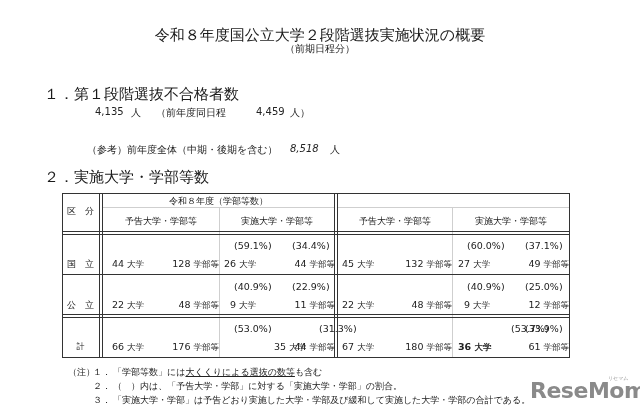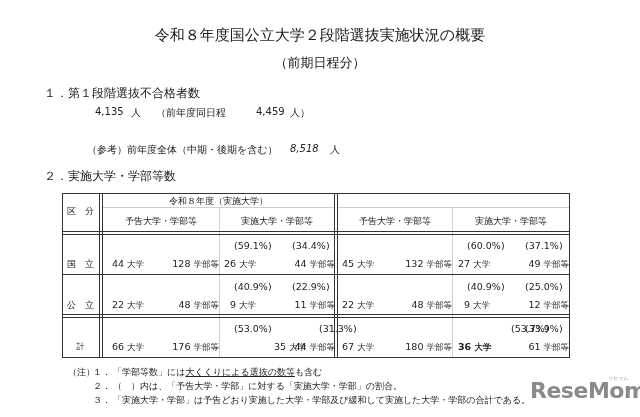--- a/index.html
+++ b/index.html
@@ -4,22 +4,22 @@
 <style>
   html, body { margin: 0; padding: 0; }
   body {
     width: 640px; height: 417px; position: relative; overflow: hidden;
     background: #ffffff; color: #222222;
     font-family: "DejaVu Sans", "Liberation Sans", sans-serif;
   }
   .abs { position: absolute; white-space: nowrap; }
   .title { left: 0; width: 640px; text-align: center; font-size: 15px; color: #1a1a1a; }
   .t1 { top: 26px; }
-  .t2 { top: 54px; font-size: 13px; }
-  .sec { font-size: 12px; color: #1a1a1a; }
+  .t2 { top: 42px; font-size: 10px; }
+  .sec { font-size: 15px; color: #1a1a1a; }
   .body-txt { font-size: 10px; color: #222; }
   .note { font-size: 9px; color: #222; }
   .note u { text-decoration: underline; }
 
   
   .tbl { position: absolute; left: 62px; top: 193px; width: 508px; height: 165px; }
   .ln { position: absolute; background: #333; }
   .lg { position: absolute; background: #cfcfcf; }
   .cell { position: absolute; font-size: 9.5px; color: #222; white-space: nowrap; }
   .hdr { font-size: 9px; text-align: center; }
@@ -72,21 +72,21 @@
 
   <div class="ln" style="left:0; top:38px; width:508px; height:1px;"></div>
   <div class="ln" style="left:0; top:41px; width:508px; height:1px;"></div>
 
   <div class="ln" style="left:0; top:81px; width:508px; height:1px;"></div>
 
   <div class="ln" style="left:0; top:121px; width:508px; height:1px;"></div>
   <div class="ln" style="left:0; top:124px; width:508px; height:1px;"></div>
 
   <div class="cell hdr" style="left:0; width:37px; top:12px;">区　分</div>
-  <div class="cell hdr" style="left:41px; width:231px; top:2px;">令和８年度（実施大学）</div>
+  <div class="cell hdr" style="left:41px; width:231px; top:2px;">令和８年度（学部等数）</div>
   <div class="cell hdr" style="left:41px; width:116px; top:22px;">予告大学・学部等</div>
   <div class="cell hdr" style="left:158px; width:114px; top:22px;">実施大学・学部等</div>
   <div class="cell hdr" style="left:276px; width:114px; top:22px;">予告大学・学部等</div>
   <div class="cell hdr" style="left:391px; width:116px; top:22px;">実施大学・学部等</div>
 
   <div class="cell hdr" style="left:0; width:37px; top:65px;">国　立</div>
 
   <div class="cell" style="left:22px; width:60px; top:65px; text-align:right;"><span>44</span> <span class="unit">大学</span></div>
   <div class="cell" style="left:82px; width:75px; top:65px; text-align:right;"><span>128</span> <span class="unit">学部等</span></div>
   <div class="cell pct" style="left:172px; top:47px;">(59.1%)</div>

